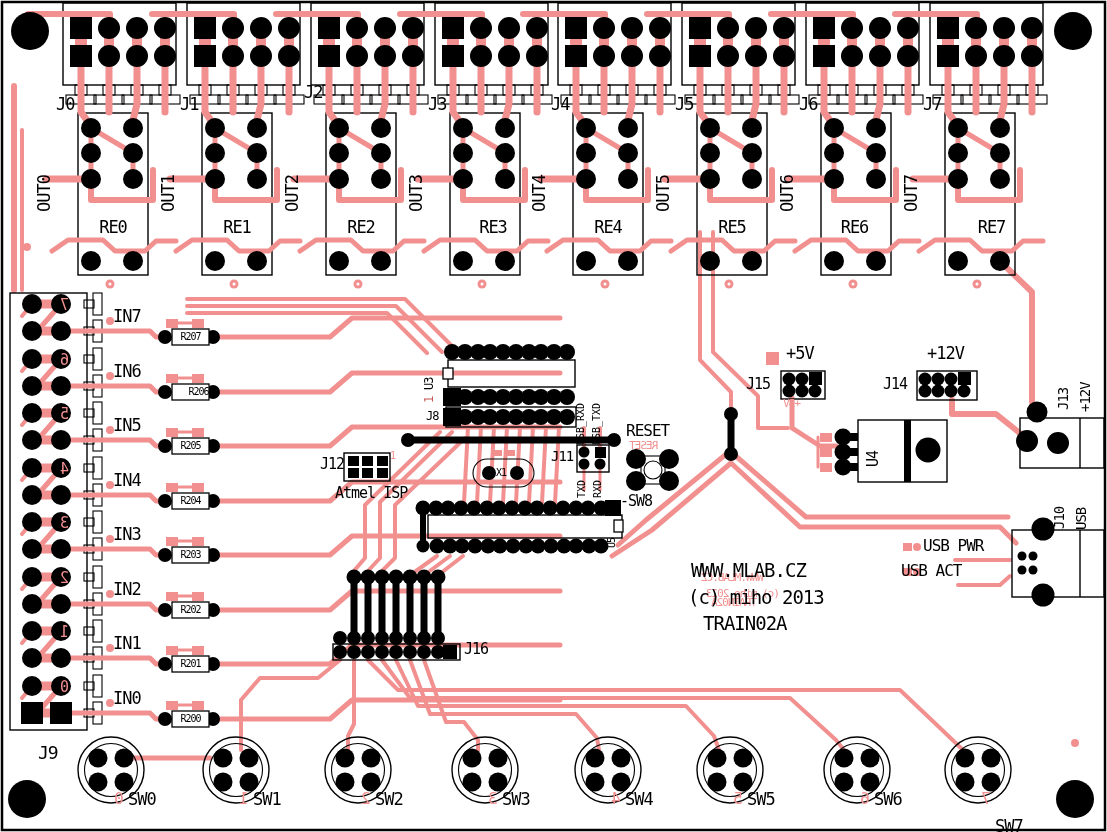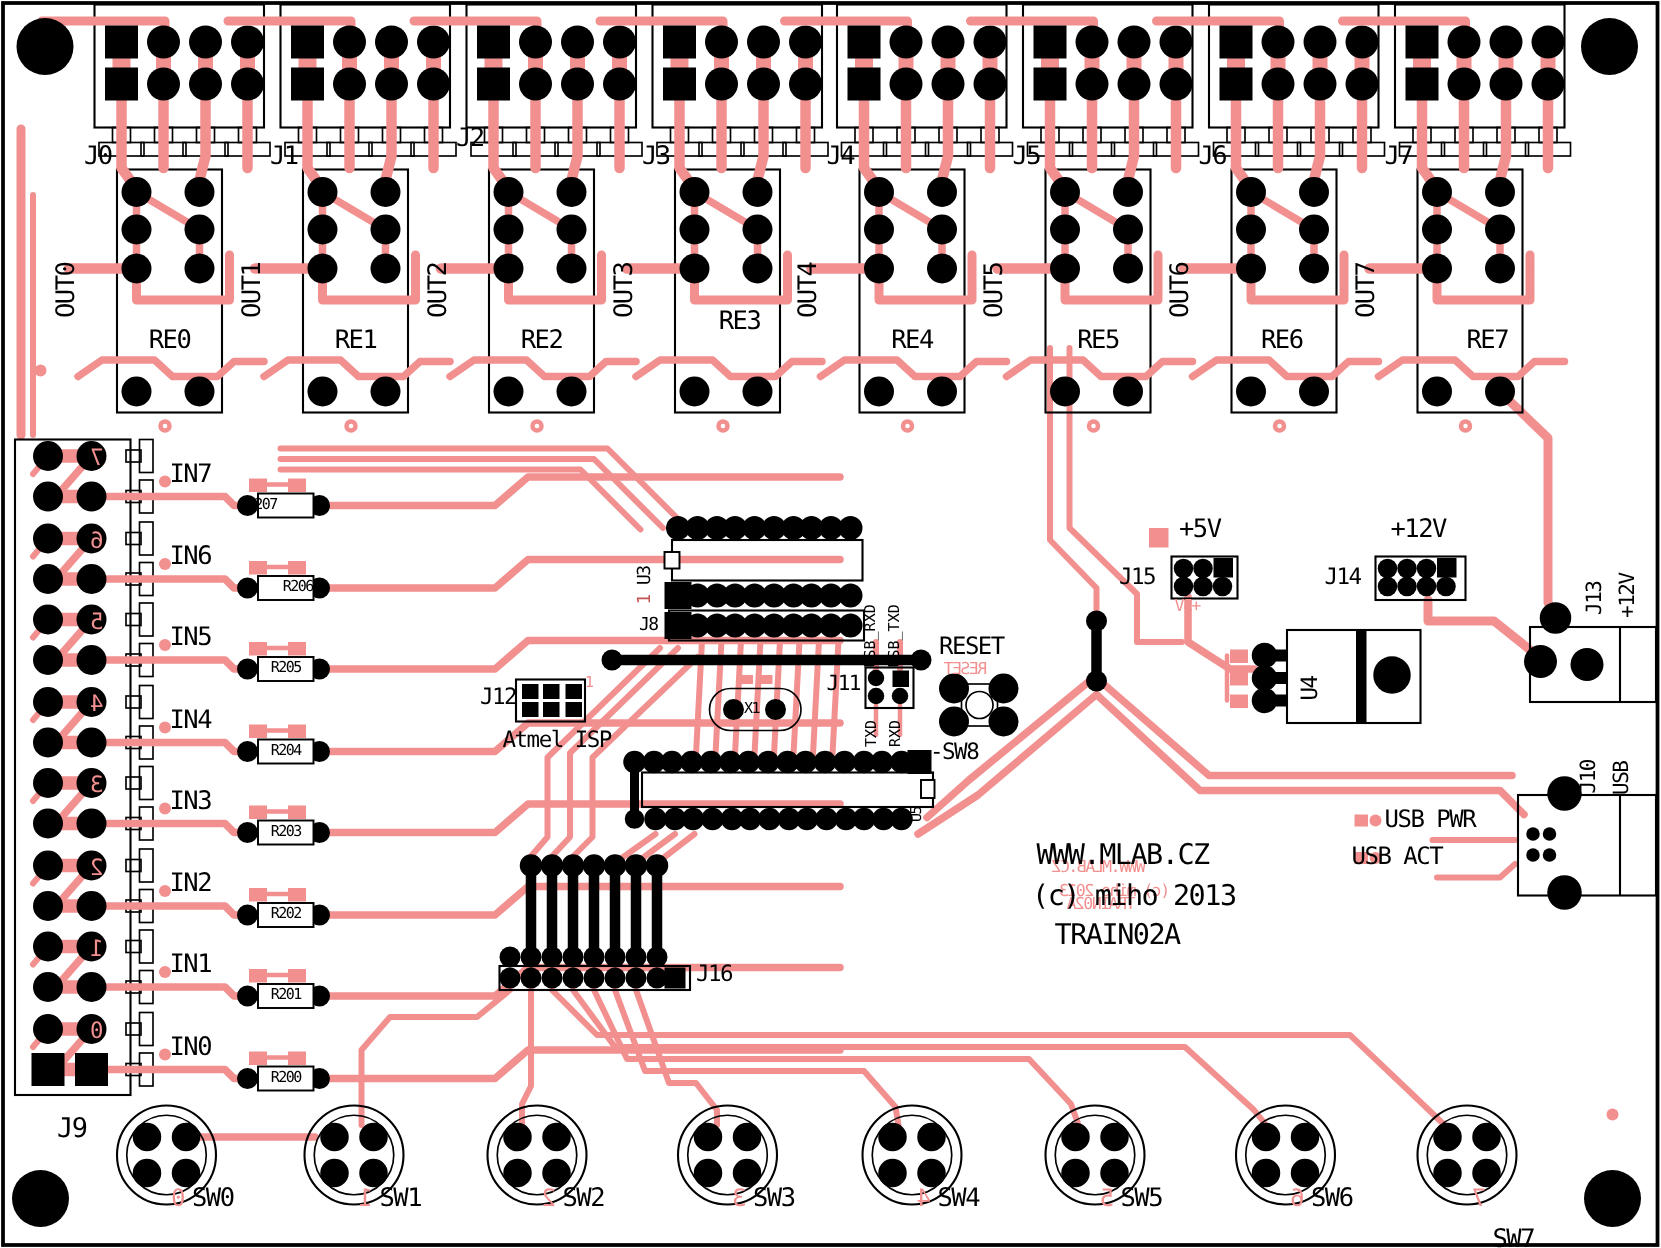--- a/index.html
+++ b/index.html
@@ -425,21 +425,21 @@
 <div class="lbl v" style="left:160px;top:148px;height:64px">OUT1</div>
 <div class="lbl v" style="left:284px;top:148px;height:64px">OUT2</div>
 <div class="lbl v" style="left:408px;top:148px;height:64px">OUT3</div>
 <div class="lbl v" style="left:531px;top:148px;height:64px">OUT4</div>
 <div class="lbl v" style="left:655px;top:148px;height:64px">OUT5</div>
 <div class="lbl v" style="left:779px;top:148px;height:64px">OUT6</div>
 <div class="lbl v" style="left:903px;top:148px;height:64px">OUT7</div>
 <div class="lbl ctr" style="left:78px;top:219px;width:70px">RE0</div>
 <div class="lbl ctr" style="left:202px;top:219px;width:70px">RE1</div>
 <div class="lbl ctr" style="left:326px;top:219px;width:70px">RE2</div>
-<div class="lbl ctr" style="left:450px;top:206px;width:86px">RE3</div>
+<div class="lbl ctr" style="left:450px;top:219px;width:86px">RE3</div>
 <div class="lbl ctr" style="left:573px;top:219px;width:70px">RE4</div>
 <div class="lbl ctr" style="left:697px;top:219px;width:70px">RE5</div>
 <div class="lbl ctr" style="left:821px;top:219px;width:67px">RE6</div>
 <div class="lbl ctr" style="left:945px;top:219px;width:93px">RE7</div>
 
 <div class="lbl mir f15" style="left:61px;top:298px">7</div>
 <div class="lbl mir f15" style="left:61px;top:353px">6</div>
 <div class="lbl mir f15" style="left:61px;top:407px">5</div>
 <div class="lbl mir f15" style="left:61px;top:462px">4</div>
 <div class="lbl mir f15" style="left:61px;top:516px">3</div>
@@ -447,21 +447,21 @@
 <div class="lbl mir f15" style="left:61px;top:625px">1</div>
 <div class="lbl mir f15" style="left:61px;top:680px">0</div>
 <div class="lbl" style="left:113px;top:308px">IN7</div>
 <div class="lbl" style="left:113px;top:363px">IN6</div>
 <div class="lbl" style="left:113px;top:417px">IN5</div>
 <div class="lbl" style="left:113px;top:472px">IN4</div>
 <div class="lbl" style="left:113px;top:526px">IN3</div>
 <div class="lbl" style="left:113px;top:581px">IN2</div>
 <div class="lbl" style="left:113px;top:635px">IN1</div>
 <div class="lbl" style="left:113px;top:690px">IN0</div>
-<div class="lbl ctr f10" style="left:156px;top:332px;width:37px">R207</div>
+<div class="lbl ctr f10" style="left:172px;top:332px;width:37px">R207</div>
 <div class="lbl ctr f10" style="left:180px;top:387px;width:37px">R206</div>
 <div class="lbl ctr f10" style="left:172px;top:441px;width:37px">R205</div>
 <div class="lbl ctr f10" style="left:172px;top:496px;width:37px">R204</div>
 <div class="lbl ctr f10" style="left:172px;top:550px;width:37px">R203</div>
 <div class="lbl ctr f10" style="left:172px;top:605px;width:37px">R202</div>
 <div class="lbl ctr f10" style="left:172px;top:659px;width:37px">R201</div>
 <div class="lbl ctr f10" style="left:172px;top:714px;width:37px">R200</div>
 <div class="lbl" style="left:38px;top:744px;font-size:18px">J9</div>
 
 <div class="lbl mir f16" style="left:115px;top:791px">0</div>

